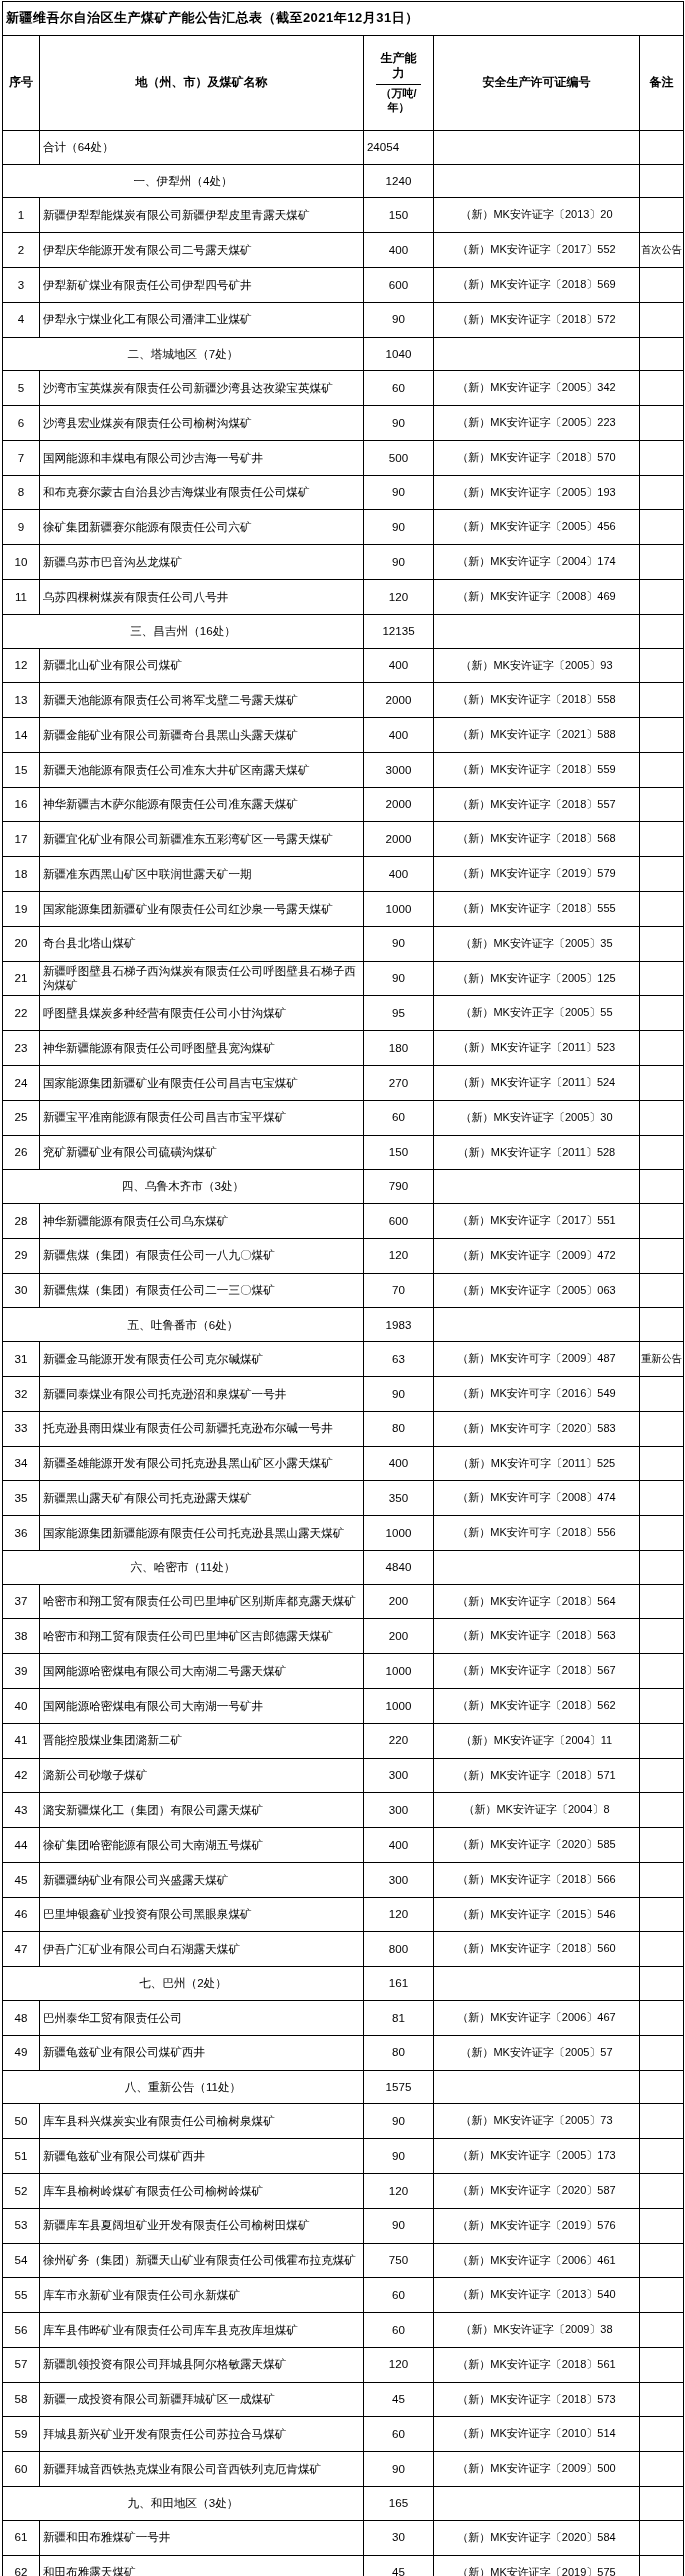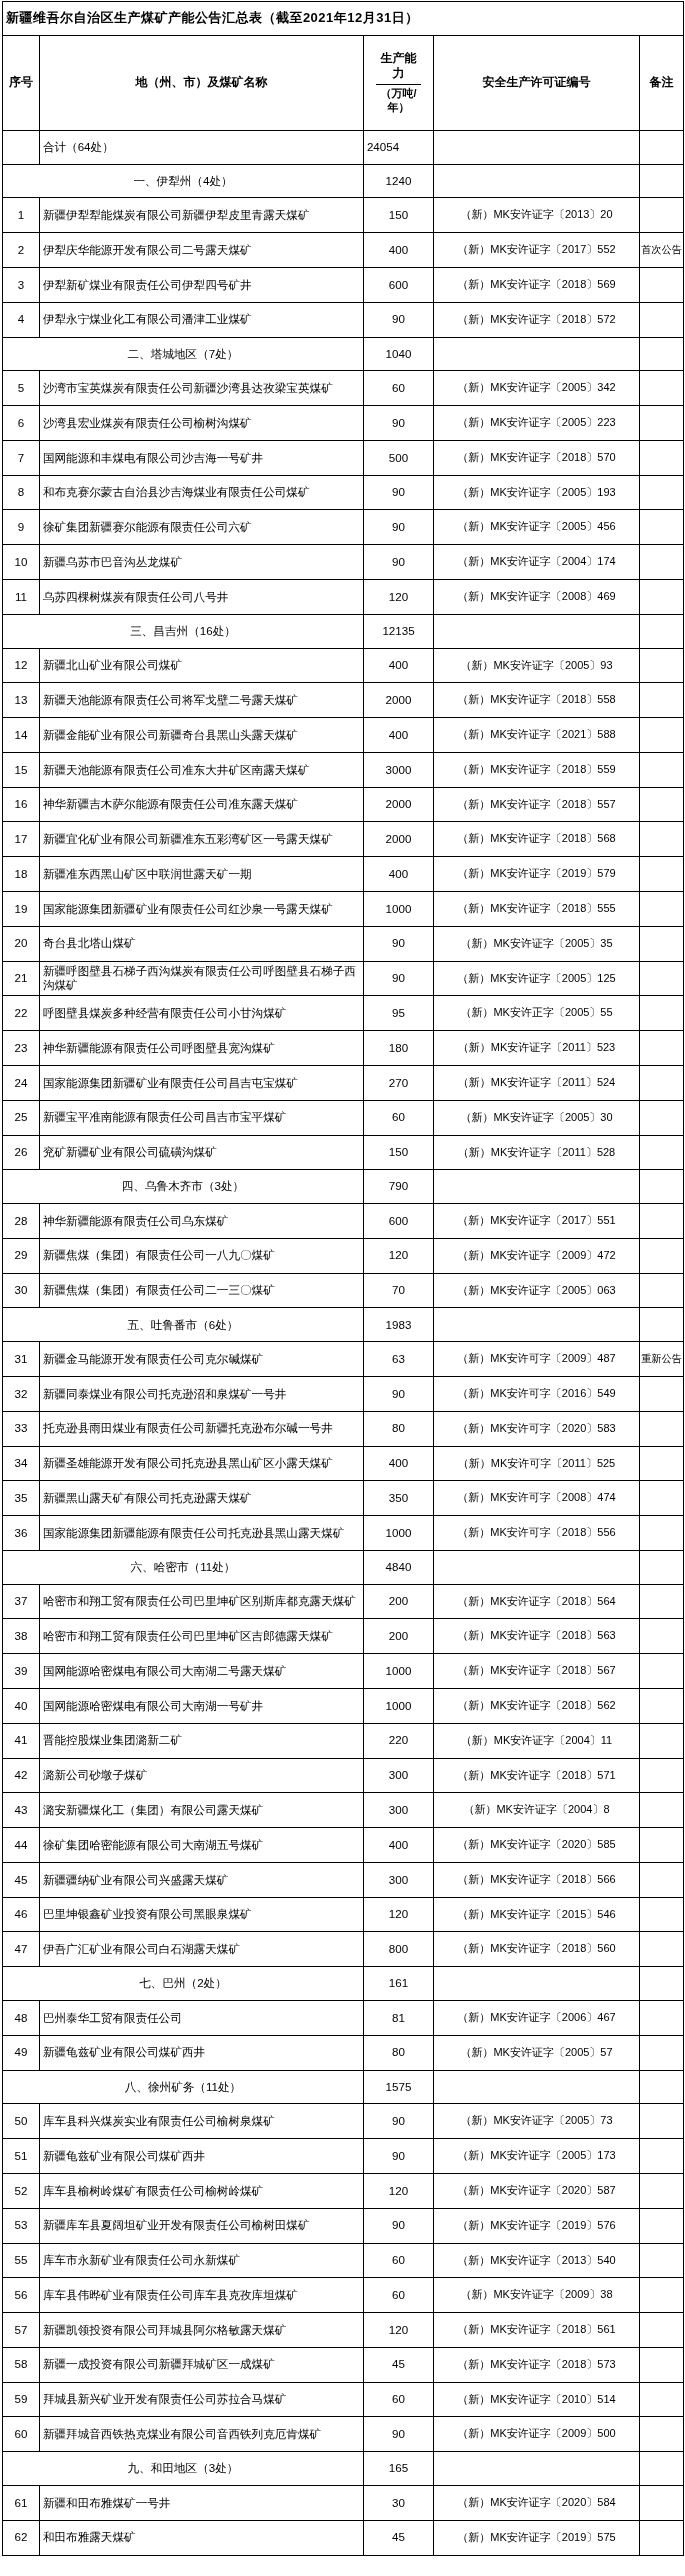--- a/index.html
+++ b/index.html
@@ -439,21 +439,21 @@
           <td class="note"></td>
         </tr>
         <tr class="mine">
           <td class="seq">49</td>
           <td class="name">新疆龟兹矿业有限公司煤矿西井</td>
           <td class="cap">80</td>
           <td class="lic">（新）MK安许证字〔2005〕57</td>
           <td class="note"></td>
         </tr>
         <tr class="section">
-          <td class="name" colspan="2">八、徐州矿务（11处）</td>
+          <td class="name" colspan="2">八、重新公告（11处）</td>
           <td class="cap">1575</td>
           <td class="lic"></td>
           <td class="note"></td>
         </tr>
         <tr class="mine">
           <td class="seq">50</td>
           <td class="name">库车县科兴煤炭实业有限责任公司榆树泉煤矿</td>
           <td class="cap">90</td>
           <td class="lic">（新）MK安许证字〔2005〕73</td>
           <td class="note"></td>
@@ -470,20 +470,27 @@
           <td class="name">库车县榆树岭煤矿有限责任公司榆树岭煤矿</td>
           <td class="cap">120</td>
           <td class="lic">（新）MK安许证字〔2020〕587</td>
           <td class="note"></td>
         </tr>
         <tr class="mine">
           <td class="seq">53</td>
           <td class="name">新疆库车县夏阔坦矿业开发有限责任公司榆树田煤矿</td>
           <td class="cap">90</td>
           <td class="lic">（新）MK安许证字〔2019〕576</td>
+          <td class="note"></td>
+        </tr>
+        <tr class="mine">
+          <td class="seq">54</td>
+          <td class="name">徐州矿务（集团）新疆天山矿业有限责任公司俄霍布拉克煤矿</td>
+          <td class="cap">750</td>
+          <td class="lic">（新）MK安许证字〔2006〕461</td>
           <td class="note"></td>
         </tr>
         <tr class="mine">
           <td class="seq">55</td>
           <td class="name">库车市永新矿业有限责任公司永新煤矿</td>
           <td class="cap">60</td>
           <td class="lic">（新）MK安许证字〔2013〕540</td>
           <td class="note"></td>
         </tr>
         <tr class="mine">

